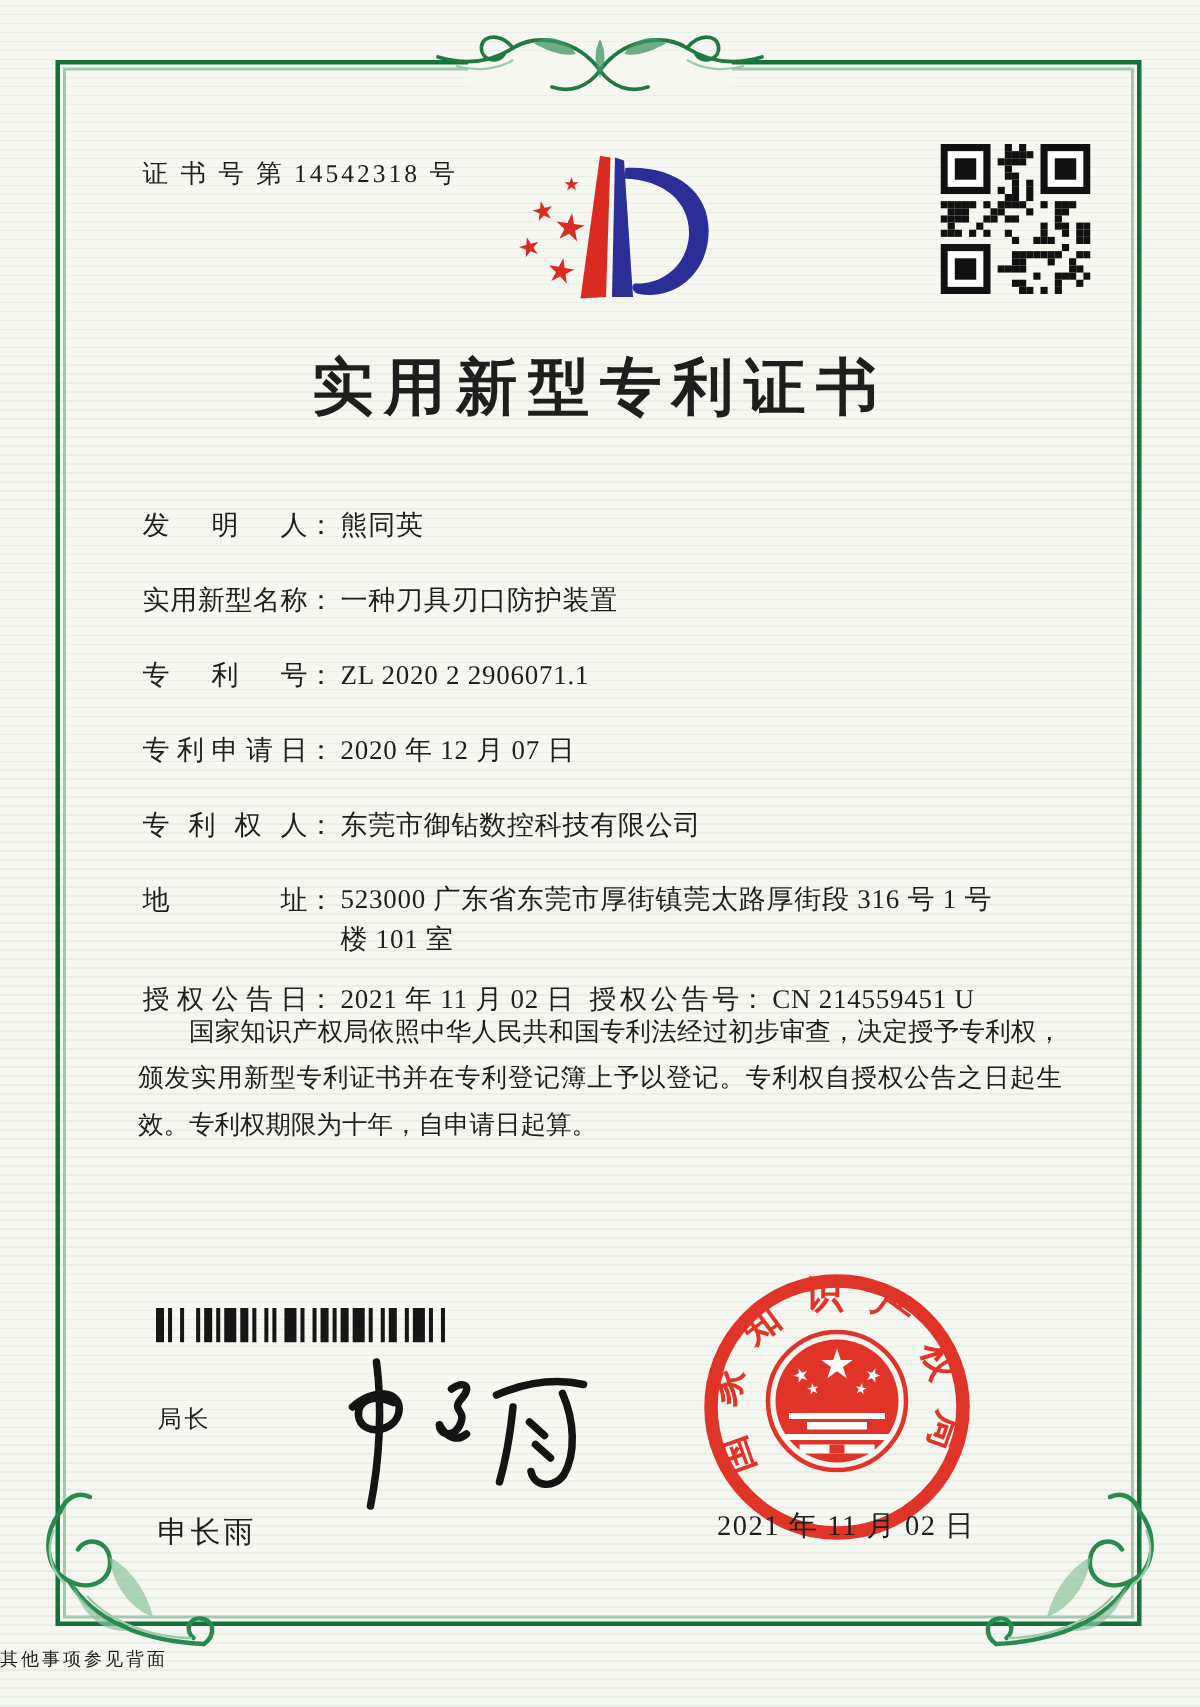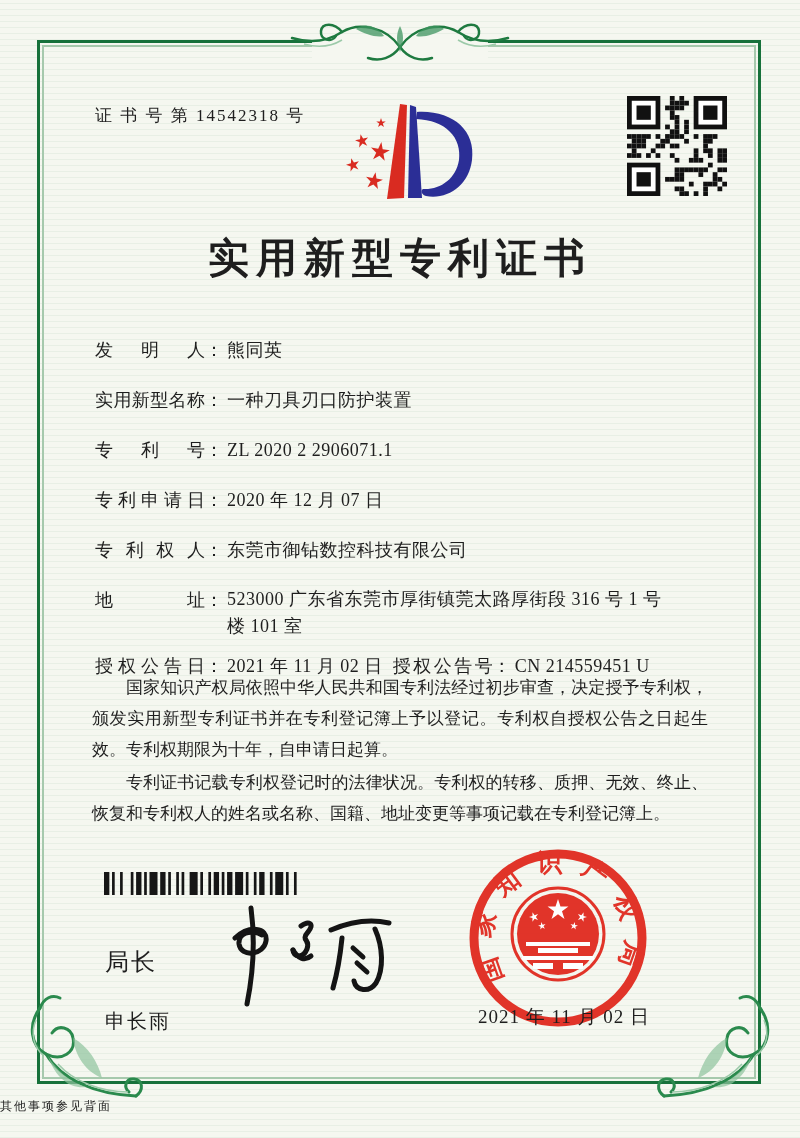--- a/index.html
+++ b/index.html
@@ -52,21 +52,21 @@
   .row.address .fvalue{width:452px;white-space:normal;line-height:27px;}
   .row.double{display:flex;}
   .pair2{margin-left:10px;}
   .pair2 .flabel{width:100px;}
   
   .paras{position:absolute;left:92px;top:672px;width:616px;font-size:17px;
     line-height:31px;text-align:justify;}
   .paras p{margin:0 0 2px 0;text-indent:2em;}
   
   .barcode{position:absolute;left:104px;top:872px;width:198px;height:23px;}
-  .signer-title{position:absolute;left:105px;top:936px;font-size:24px;letter-spacing:2px;margin-top:10px;}
+  .signer-title{position:absolute;left:105px;top:936px;font-size:16px;letter-spacing:2px;}
   .signer-name{position:absolute;left:105px;top:976px;font-size:20px;letter-spacing:2px;margin-top:32px;}
   .signature{position:absolute;left:205px;top:898px;width:205px;height:118px;}
   .seal{position:absolute;left:462px;top:842px;width:192px;height:192px;opacity:0.95;}
   .seal-date{position:absolute;left:478px;top:1004px;font-size:19px;letter-spacing:1px;}
   .page-no{position:absolute;left:0;top:1052px;width:100%;text-align:center;font-size:15px;letter-spacing:1px;}
   .back-note{position:absolute;left:0;top:1098px;width:100%;text-align:left;font-size:12px;letter-spacing:2px;}
   svg{display:block;}
 </style>
 </head>
 <body>
@@ -304,21 +304,20 @@
         <span class="flabel">授权公告日</span><span class="fcolon">：</span><span class="fvalue">2021 年 11 月 02 日</span>
       </span>
       <span class="pair2">
         <span class="flabel">授权公告号</span><span class="fcolon">：</span><span class="fvalue">CN 214559451 U</span>
       </span>
     </div>
   </div>
 
   <div class="paras">
     <p>国家知识产权局依照中华人民共和国专利法经过初步审查，决定授予专利权，颁发实用新型专利证书并在专利登记簿上予以登记。专利权自授权公告之日起生效。专利权期限为十年，自申请日起算。</p>
-    <p>专利证书记载专利权登记时的法律状况。专利权的转移、质押、无效、终止、恢复和专利权人的姓名或名称、国籍、地址变更等事项记载在专利登记簿上。</p>
   </div>
 
   <div class="barcode">
     <svg viewBox="0 0 198 23" width="198" height="23">
         <g fill="#161616">
           <rect x="0.00" y="0" width="5.35" height="23"></rect>
           <rect x="8.03" y="0" width="2.68" height="23"></rect>
           <rect x="16.05" y="0" width="2.68" height="23"></rect>
           <rect x="26.76" y="0" width="2.68" height="23"></rect>
           <rect x="32.11" y="0" width="5.35" height="23"></rect>

